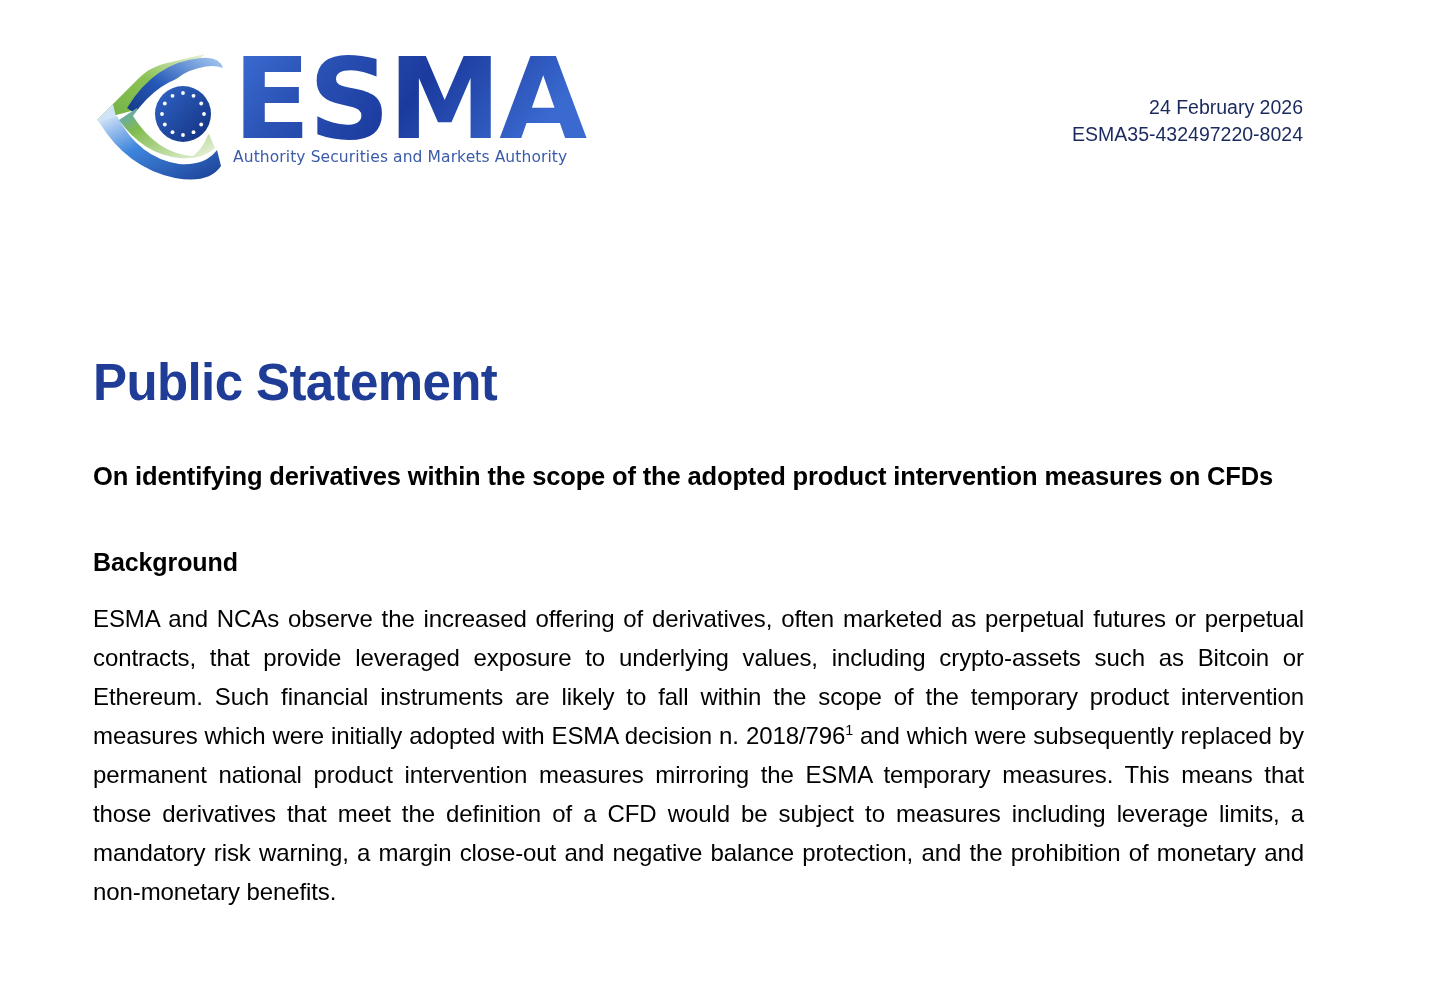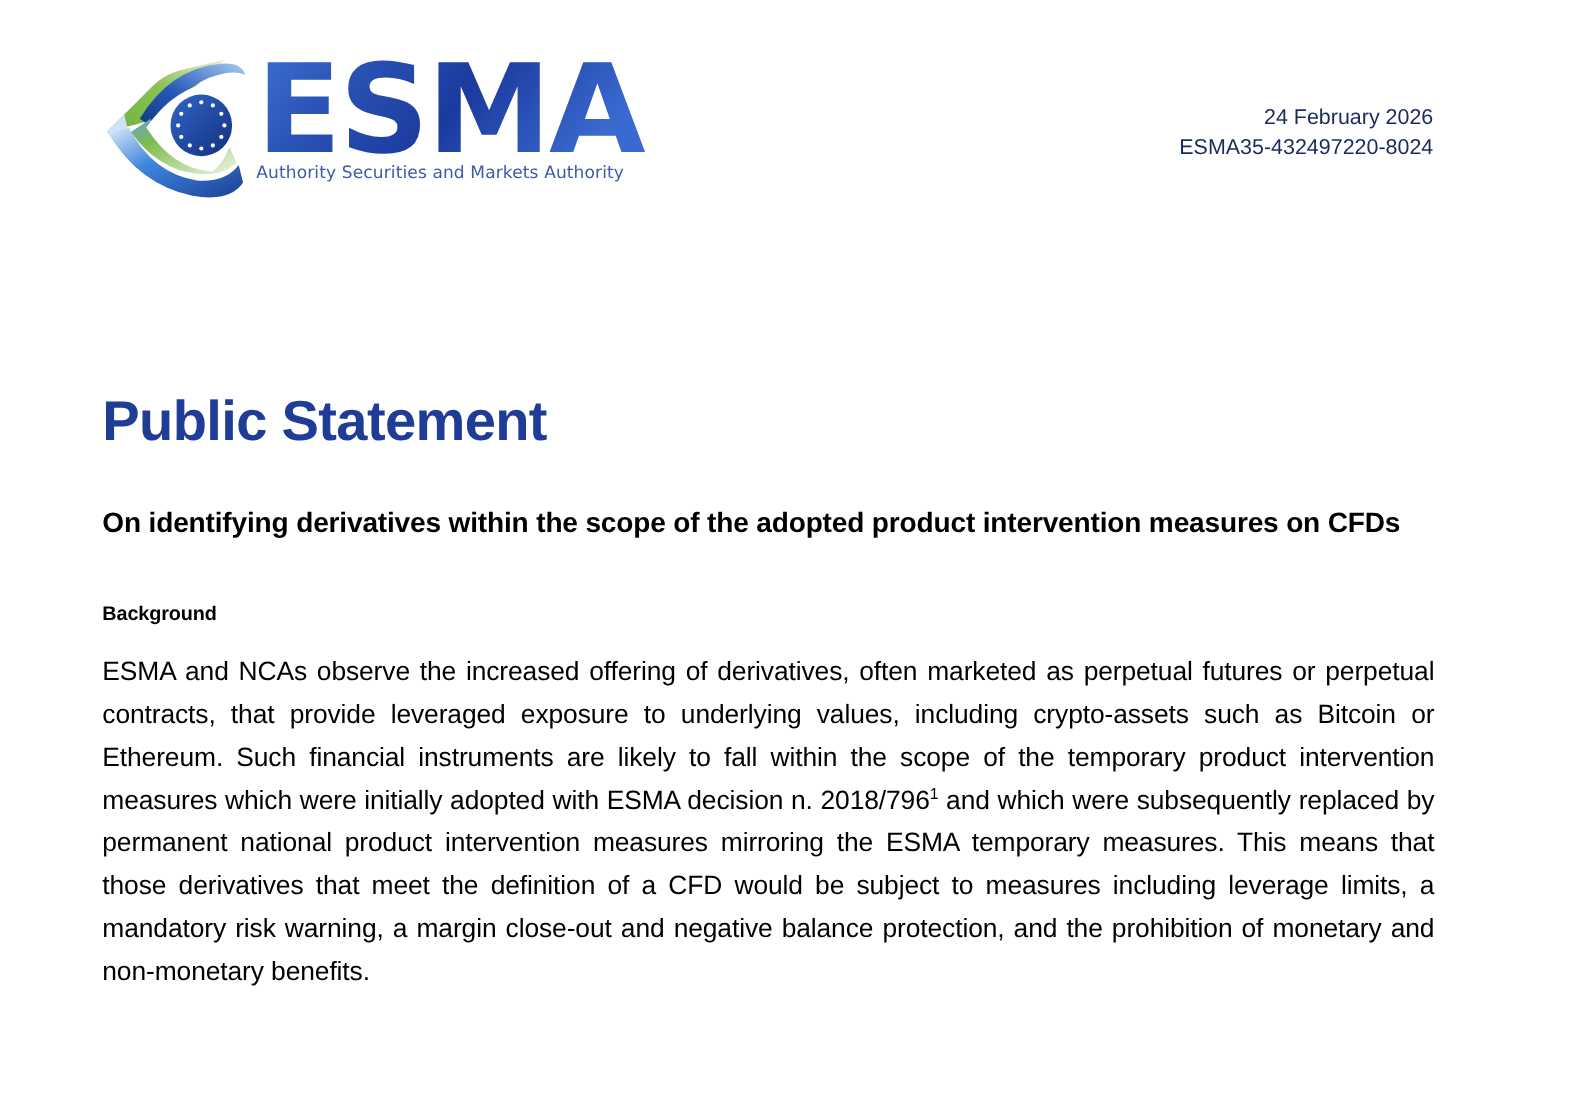--- a/index.html
+++ b/index.html
@@ -102,21 +102,21 @@
     margin: 48px 0 0 0;
     font-size: 25.5px;
     font-weight: bold;
     line-height: 1.42;
     color: #000000;
     letter-spacing: -0.15px;
   }
 
   .section-heading {
     margin: 54px 0 0 0;
-    font-size: 18px;
+    font-size: 25px;
     font-weight: bold;
     color: #000000;
     letter-spacing: -0.1px;
   }
 
   .body-paragraph {
     margin: 22px 0 0 0;
     font-size: 24px;
     line-height: 39px;
     text-align: justify;

